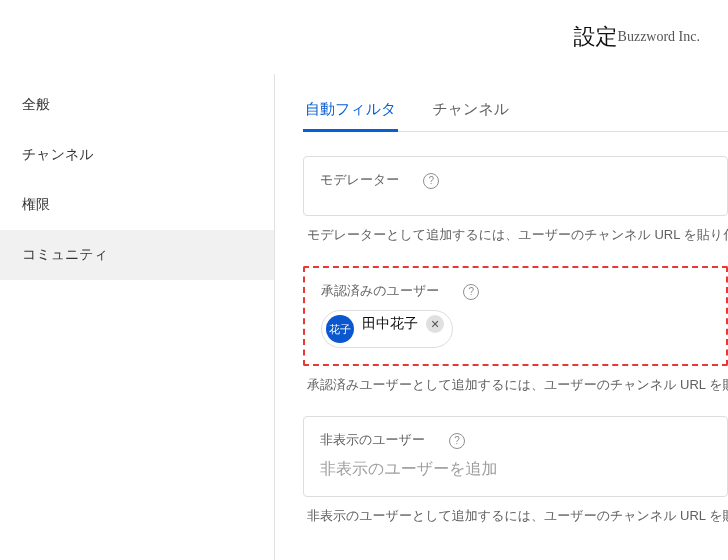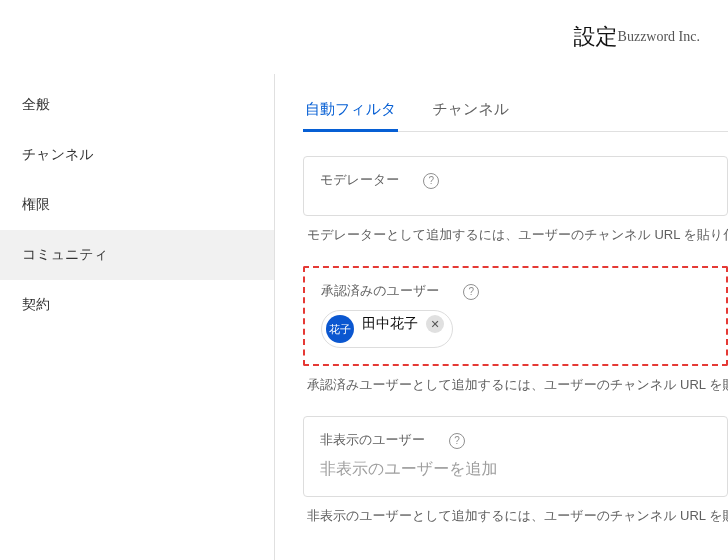--- a/index.html
+++ b/index.html
@@ -144,21 +144,20 @@
   <h1>設定</h1>
   <span class="brand">Buzzword Inc.</span>
 </div>
 
 <div class="main">
   <div class="sidebar">
     <div class="sidebar-item"><span>全般</span></div>
     <div class="sidebar-item"><span>チャンネル</span></div>
     <div class="sidebar-item"><span>権限</span></div>
     <div class="sidebar-item active"><span>コミュニティ</span></div>
-    <div class="sidebar-item"><span>契約</span></div>
   </div>
 
   <div class="content">
     <div class="tabs">
       <div class="tab active"><span>自動フィルタ</span></div>
       <div class="tab"><span>チャンネル</span></div>
     </div>
 
     <div class="card">
       <div class="card-label">

